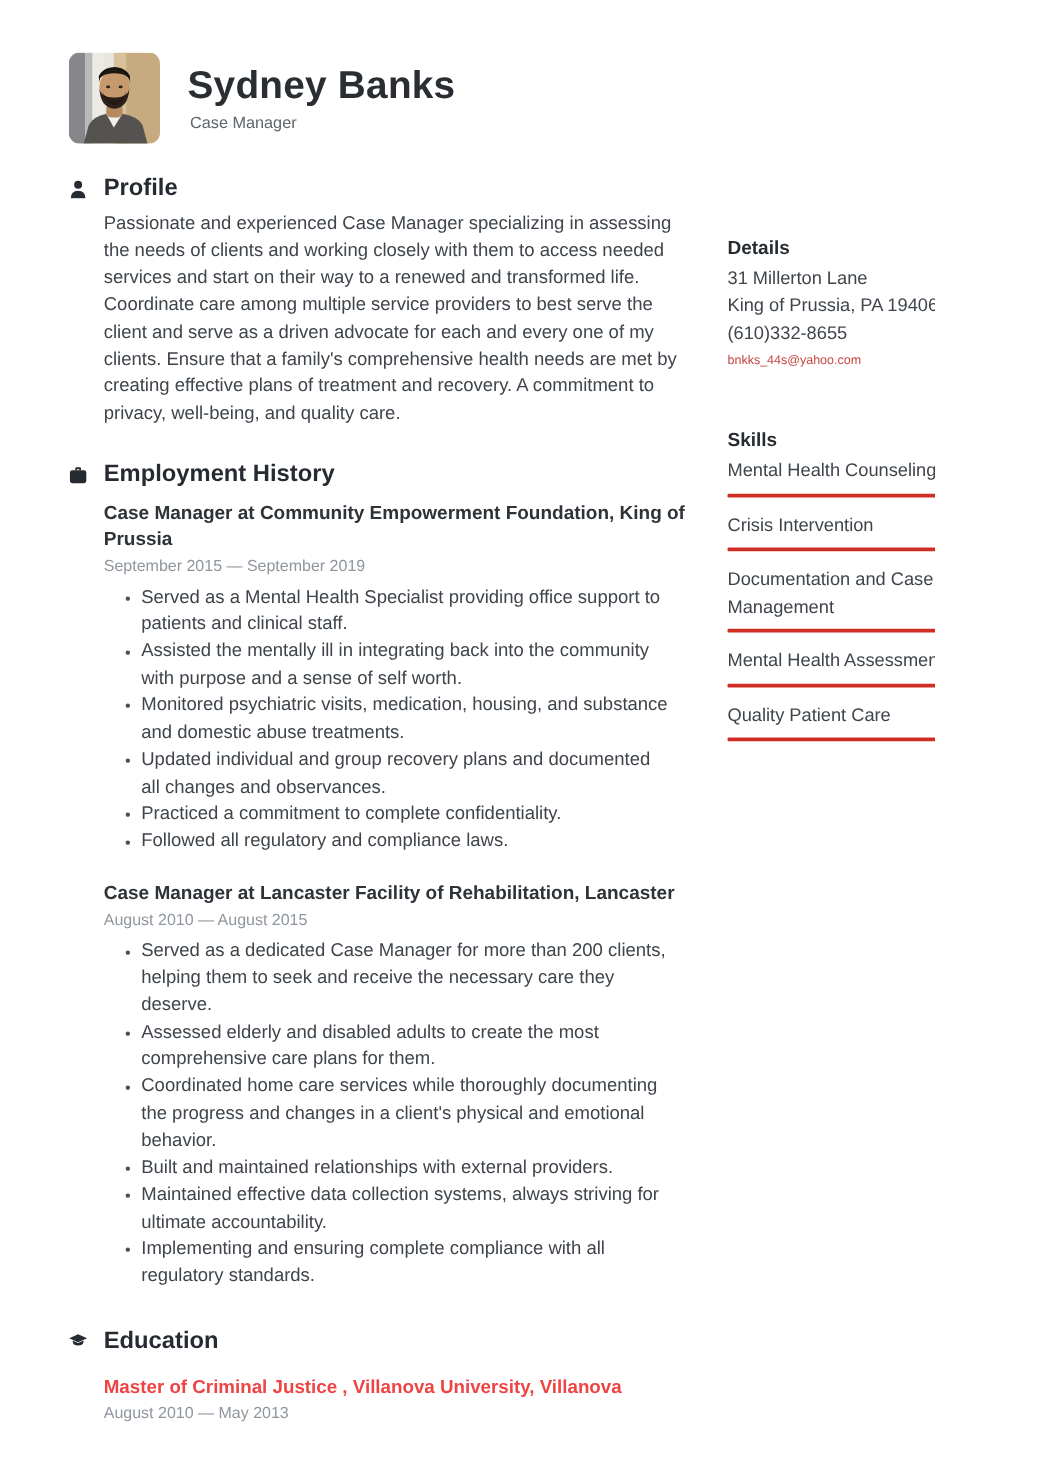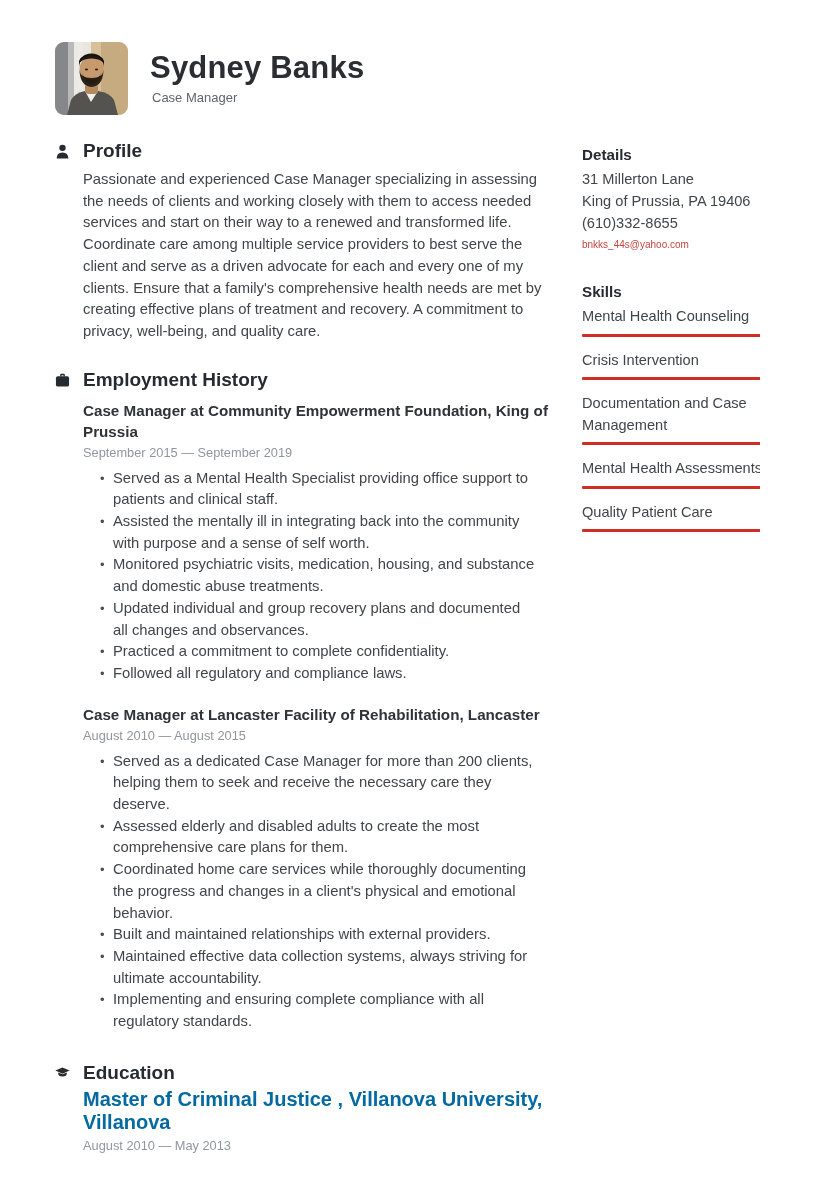--- a/index.html
+++ b/index.html
@@ -1,17 +1,17 @@
 <!DOCTYPE html>
 <html><head>
 <meta charset="utf-8">
 <style>
   html,body{margin:0;padding:0;background:#ffffff;}
   body{font-family:"Liberation Sans","DejaVu Sans",sans-serif;-webkit-font-smoothing:antialiased;}
-  .page{position:relative;width:748px;height:1187px;background:#ffffff;overflow:hidden;padding-left:12px;}
+  .page{position:relative;width:748px;height:1187px;background:#ffffff;overflow:hidden;}
 
   
   .avatar{position:absolute;left:55px;top:42px;width:73px;height:73px;border-radius:9px;overflow:hidden;}
   .name{position:absolute;left:150px;top:50px;font-size:31px;font-weight:700;color:#2a2e33;letter-spacing:.2px;}
   .subtitle{position:absolute;left:152px;top:90px;font-size:13px;color:#5f656b;}
 
   
   .main{position:absolute;left:55px;top:140px;width:497px;}
   .section-head{display:flex;align-items:center;gap:13px;}
   .section-head .sec-icon{width:15px;height:16px;flex:0 0 aupx;display:block;}
@@ -22,26 +22,26 @@
   .sec-employment{margin-top:26px;}
   .job{margin-top:9px;}
   .job + .job{margin-top:19px;}
   .job-title{font-size:15.2px;font-weight:700;line-height:21px;color:#2e3338;}
   .job-dates{margin-top:3px;font-size:12.8px;color:#8f969e;}
   ul.bullets{margin:8px 0 0 17px;padding:0;list-style:none;width:439px;}
   ul.bullets li{position:relative;padding-left:13px;font-size:14.8px;line-height:21.7px;color:#3f454b;}
   ul.bullets li::before{content:"•";position:absolute;left:0;top:0;color:#4a5056;font-size:13px;}
 
   .sec-education{margin-top:29px;}
-  .edu-title{margin-top:4px;font-size:20px;font-weight:700;color:#0369a1;}
+  .edu-title{margin-top:17px;font-size:15px;font-weight:700;color:#ef4444;}
   .edu-dates{margin-top:4px;font-size:12.8px;color:#8f969e;}
 
   
   .sidebar{position:absolute;left:582px;top:146px;width:198px;}
-  .side-heading{font-size:15.2px;font-weight:700;color:#262b31;margin-bottom:6px;}
+  .side-heading{font-size:15.2px;font-weight:700;color:#262b31;margin-bottom:6px;margin-top:44px;}
   .detail-line{font-size:14.6px;line-height:21.8px;color:#3f454b;}
   .email-link{font-size:10px;line-height:21.8px;color:#c7463f;text-decoration:none;display:inline-block;}
   .skills{margin-top:27px;}
   .skill{margin-bottom:13px;}
   .skill-name{font-size:14.6px;line-height:21.5px;color:#3f454b;}
   .skill-bar{height:3px;margin-top:6px;background:#cf2e24;border-radius:1px;}
 </style>
 </head>
 <body>
 

